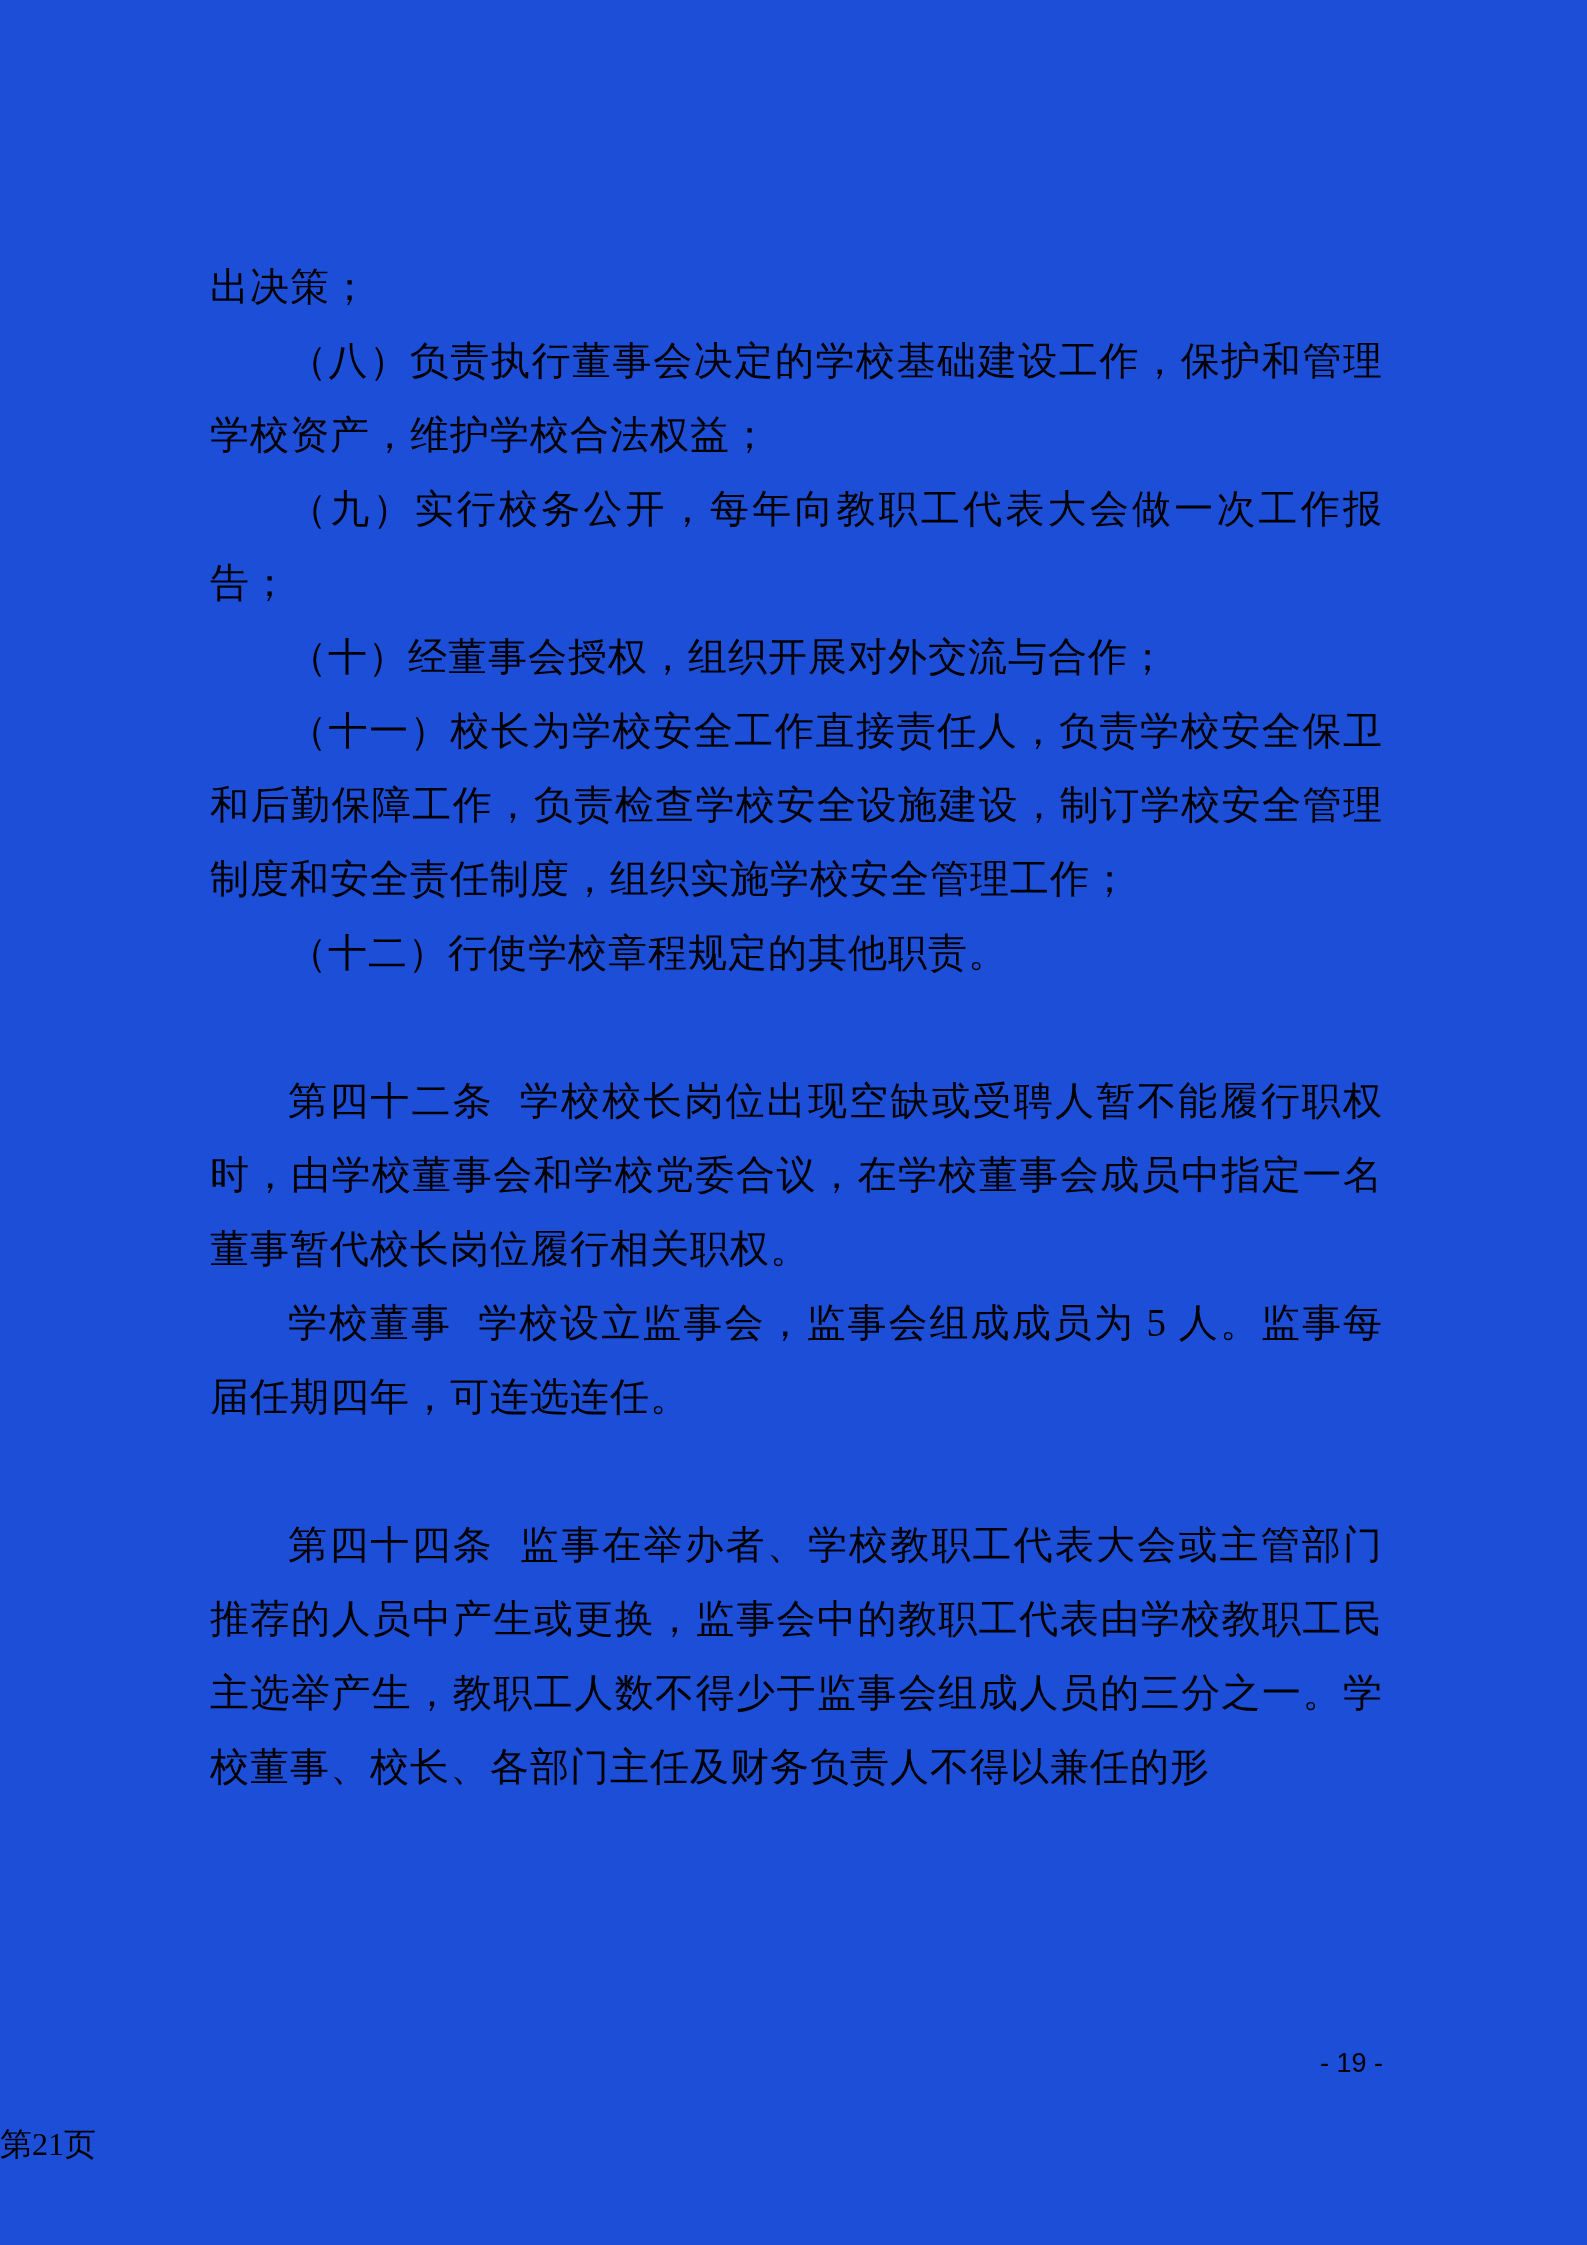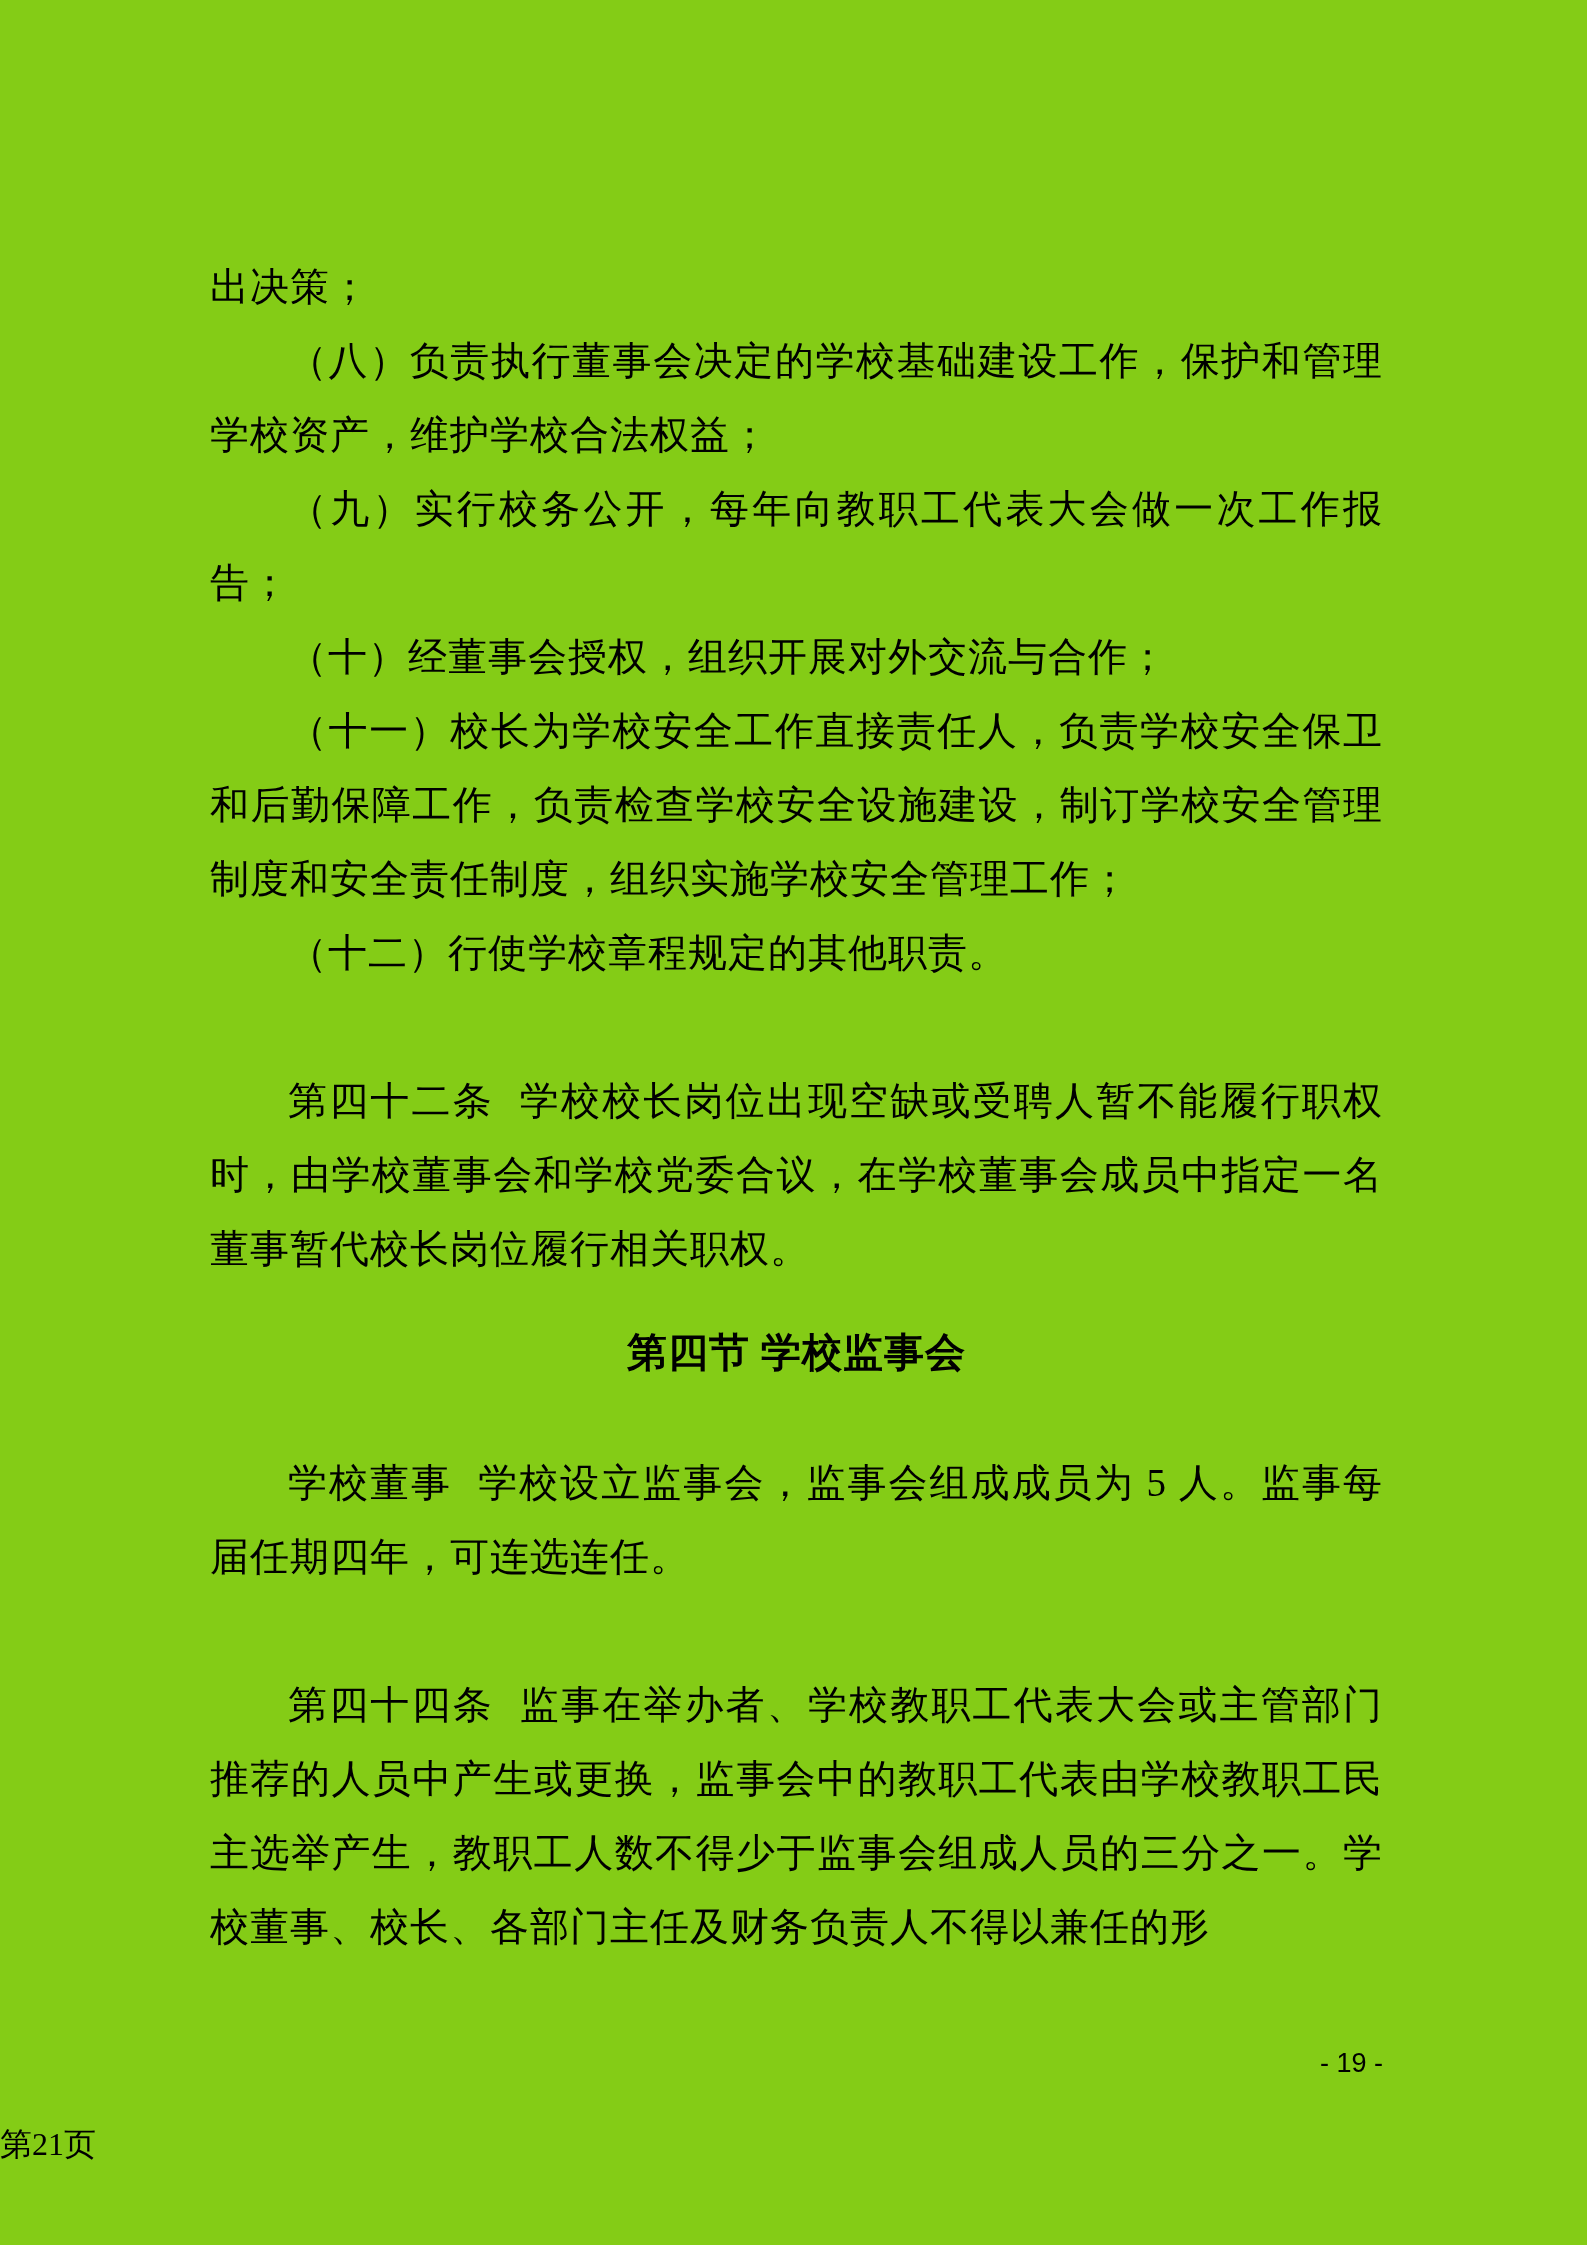--- a/index.html
+++ b/index.html
@@ -1,21 +1,21 @@
 <!DOCTYPE html>
 <html><head>
 <meta charset="utf-8">
 <style>
   * { margin: 0; padding: 0; box-sizing: border-box; }
   html, body { background: #888; }
   .page {
     position: relative;
     width: 1587px;
     height: 2245px;
-    background: #84cc16;
+    background: #1d4ed8;
     margin: 0 auto;
     overflow: hidden;
     font-family: "Liberation Serif", "DejaVu Serif", serif;
     color: #000000;
   }
   .doc-body {
     position: absolute;
     left: 210px;
     top: 250px;
     width: 1173px;
@@ -79,21 +79,20 @@
     <p class="indent">（十）经董事会授权，组织开展对外交流与合作；</p>
 
     <p class="indent">（十一）校长为学校安全工作直接责任人，负责学校安全保卫和后勤保障工作，负责检查学校安全设施建设，制订学校安全管理制度和安全责任制度，组织实施学校安全管理工作；</p>
 
     <p class="indent">（十二）行使学校章程规定的其他职责。</p>
 
     <p class="article">
       <span class="article-no">第四十二条</span><span>学校校长岗位出现空缺或受聘人暂不能履行职权时，由学校董事会和学校党委合议，在学校董事会成员中指定一名董事暂代校长岗位履行相关职权。</span>
     </p>
 
-    <h3 class="section-heading">第四节 学校监事会</h3>
 
     <p class="article" style="margin-top:0;">
       <span class="article-no">学校董事</span><span>学校设立监事会，监事会组成成员为 5 人。监事每届任期四年，可连选连任。</span>
     </p>
 
     <p class="article">
       <span class="article-no">第四十四条</span><span>监事在举办者、学校教职工代表大会或主管部门推荐的人员中产生或更换，监事会中的教职工代表由学校教职工民主选举产生，教职工人数不得少于监事会组成人员的三分之一。学校董事、校长、各部门主任及财务负责人不得以兼任的形</span>
     </p>
 
   </div>

